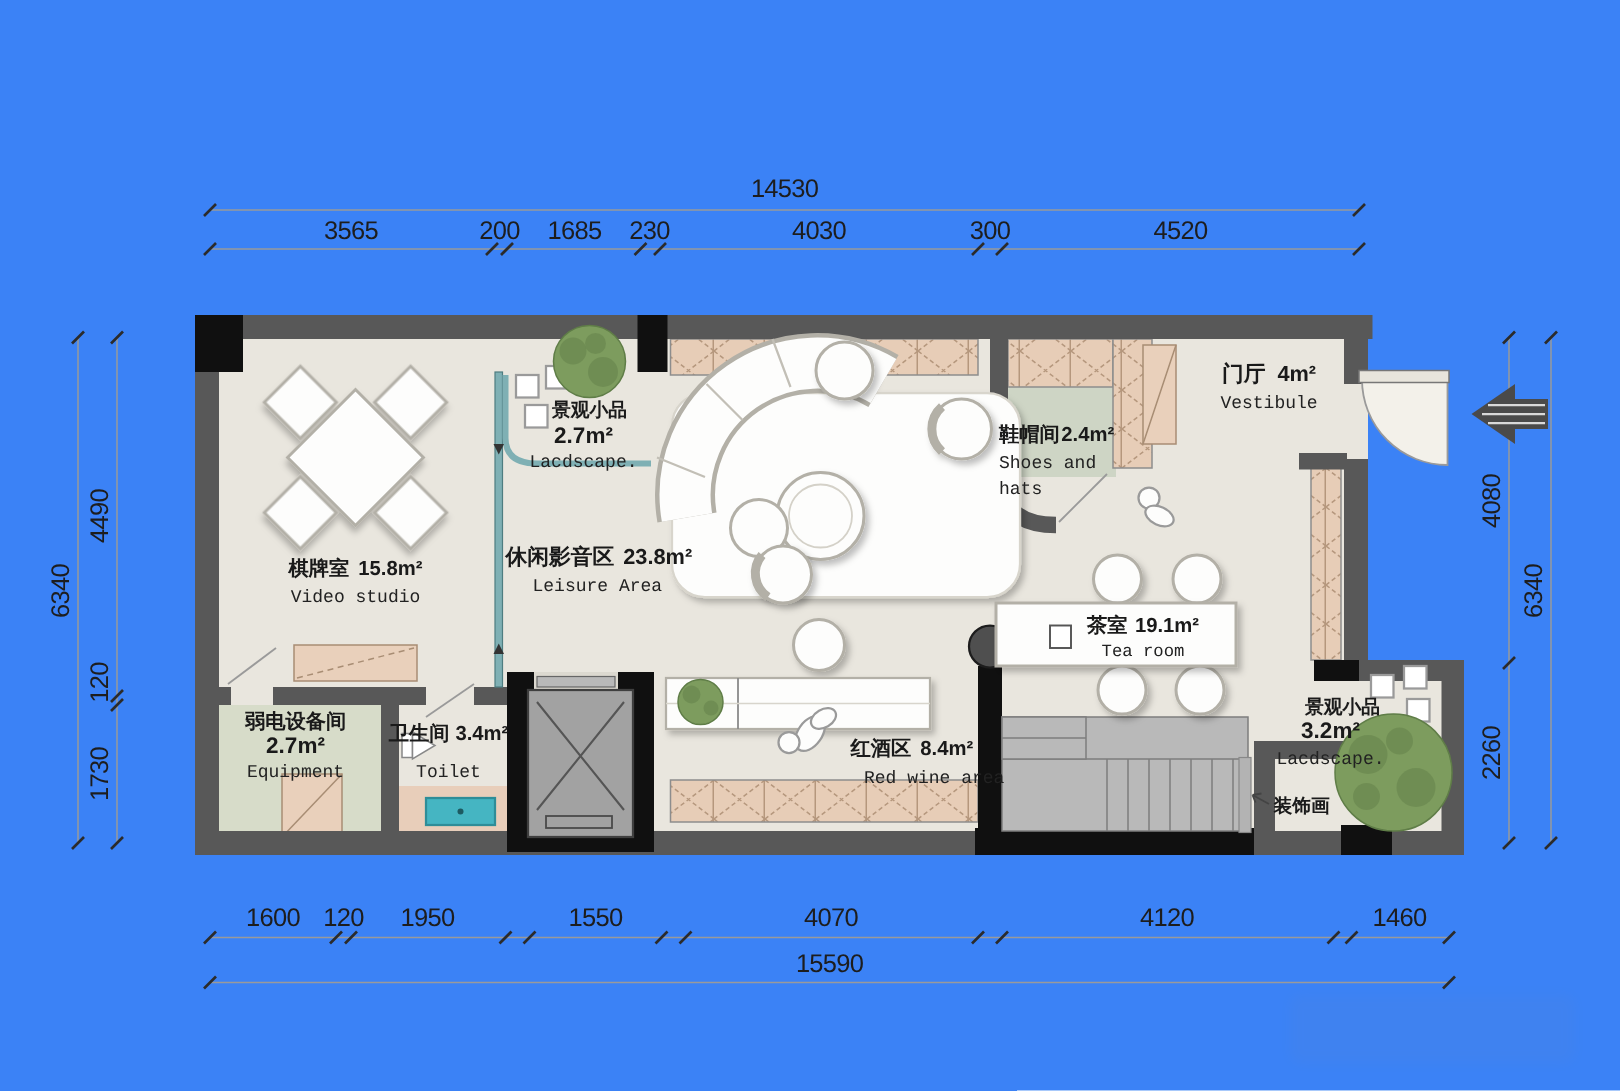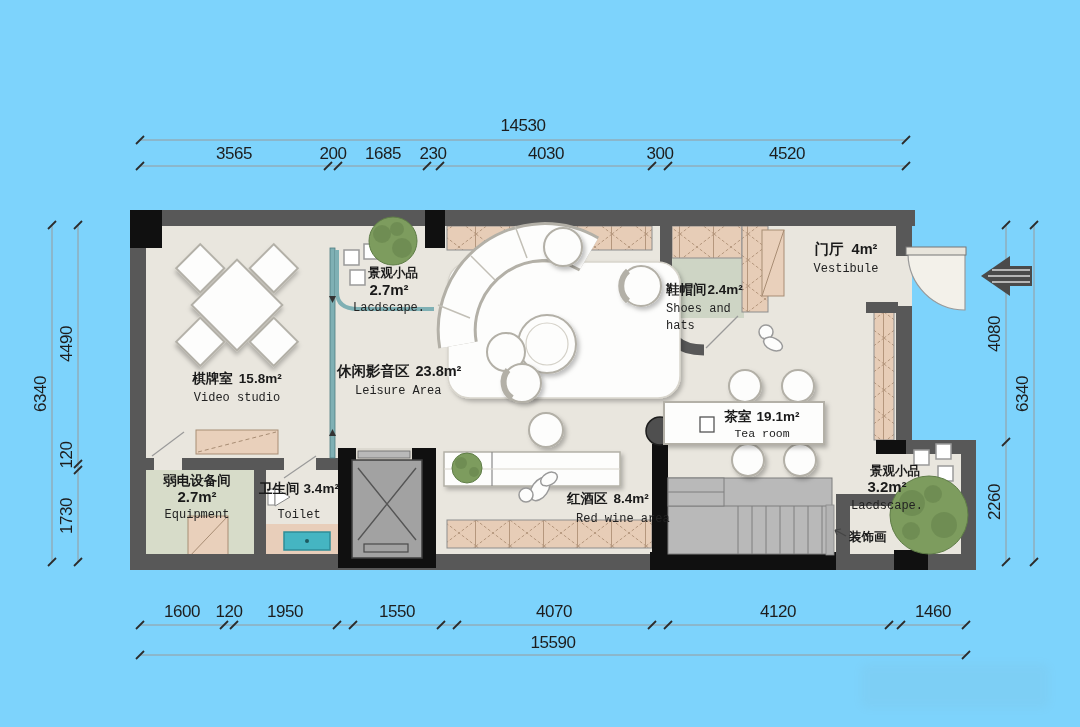--- a/index.html
+++ b/index.html
@@ -1,16 +1,16 @@
 <!DOCTYPE html>
 <html style="--wall: #585858; --black: #101010; --floor: #e9e6de; --equip-floor: #d7dcc9; --shoes-floor: #ced5c5; --toilet-strip: #e8ceba; --hatch-bg: #e7cdb7; --hatch-line: #b5977d; --cabinet: #e9d0bb; --glass: #7fb0b4; --tree: #7d9c5e; --tree-dark: #5f7d47; --white: #fdfdfc; --furniture-stroke: #b3b0a7; --step: #b9b9b9; --elevator: #a2a2a2; --sink: #45b5c2; --dim-line: #9a9a9a; --dim-text: #1d1d1d; --label: #1a1a1a;"><head>
 <meta charset="utf-8">
 <style>
   html,body{margin:0;padding:0;background:#fff;font-family:"Liberation Sans",sans-serif}
-  .stage{position:relative;width:1080px;height:727px;background:#7dd3fc;overflow:hidden}
+  .stage{position:relative;width:1080px;height:727px;background:#3b82f6;overflow:hidden}
   svg{display:block}
   .wall{fill:var(--wall)}
   .blk{fill:var(--black)}
   .floor{fill:var(--floor)}
   .equipfloor{fill:var(--equip-floor)}
   .shoesfloor{fill:var(--shoes-floor)}
   .toiletstrip{fill:var(--toilet-strip)}
   .dimline{stroke:var(--dim-line);stroke-width:1;fill:none}
   .tick{stroke:#2b2b2b;stroke-width:1.8}
   .dimtext{font-family:"Liberation Sans",sans-serif;font-size:17px;fill:var(--dim-text);letter-spacing:-0.5px}

